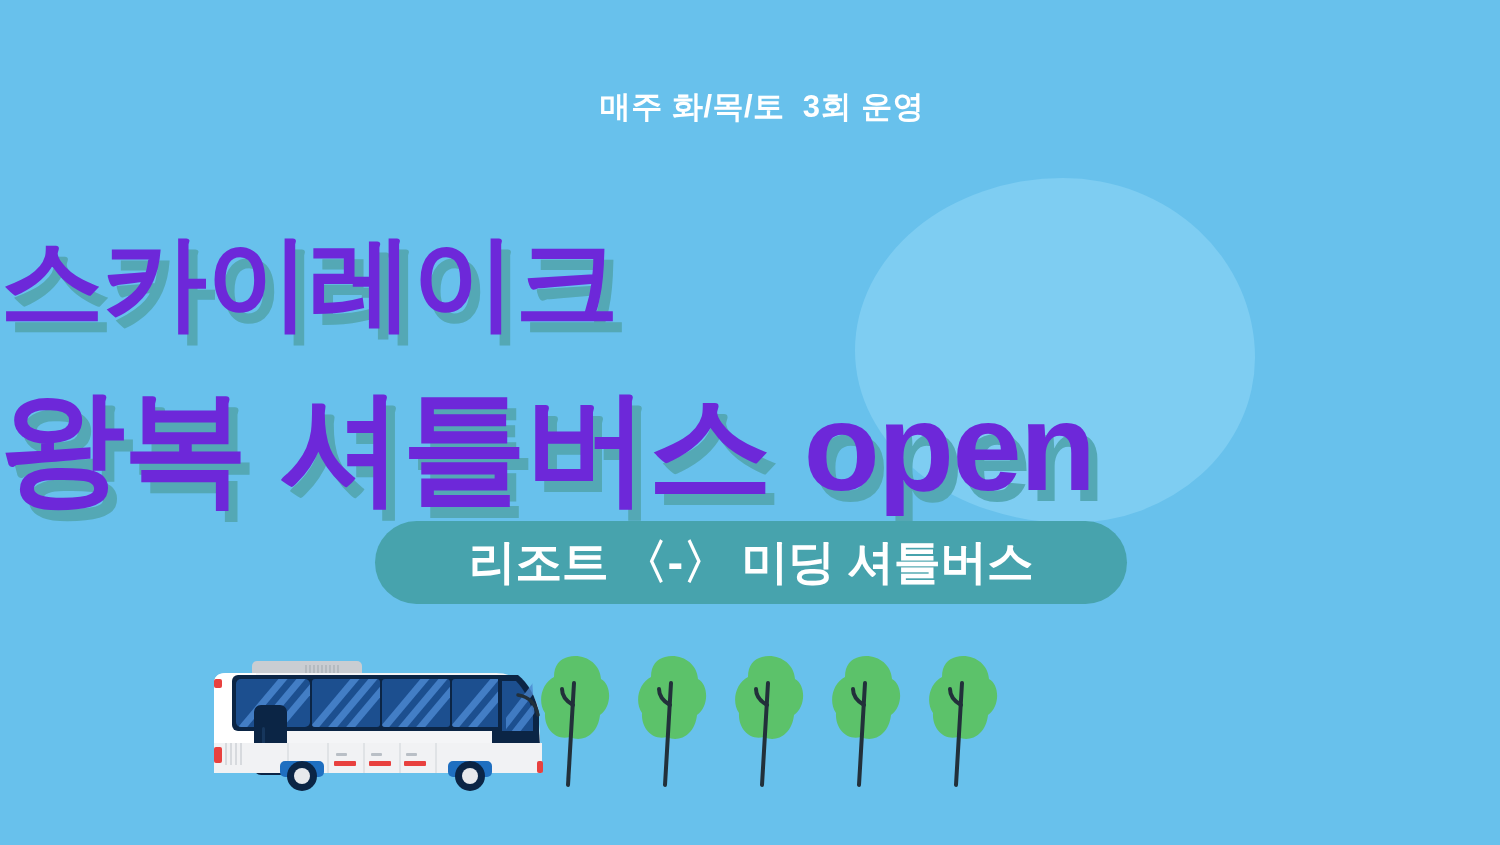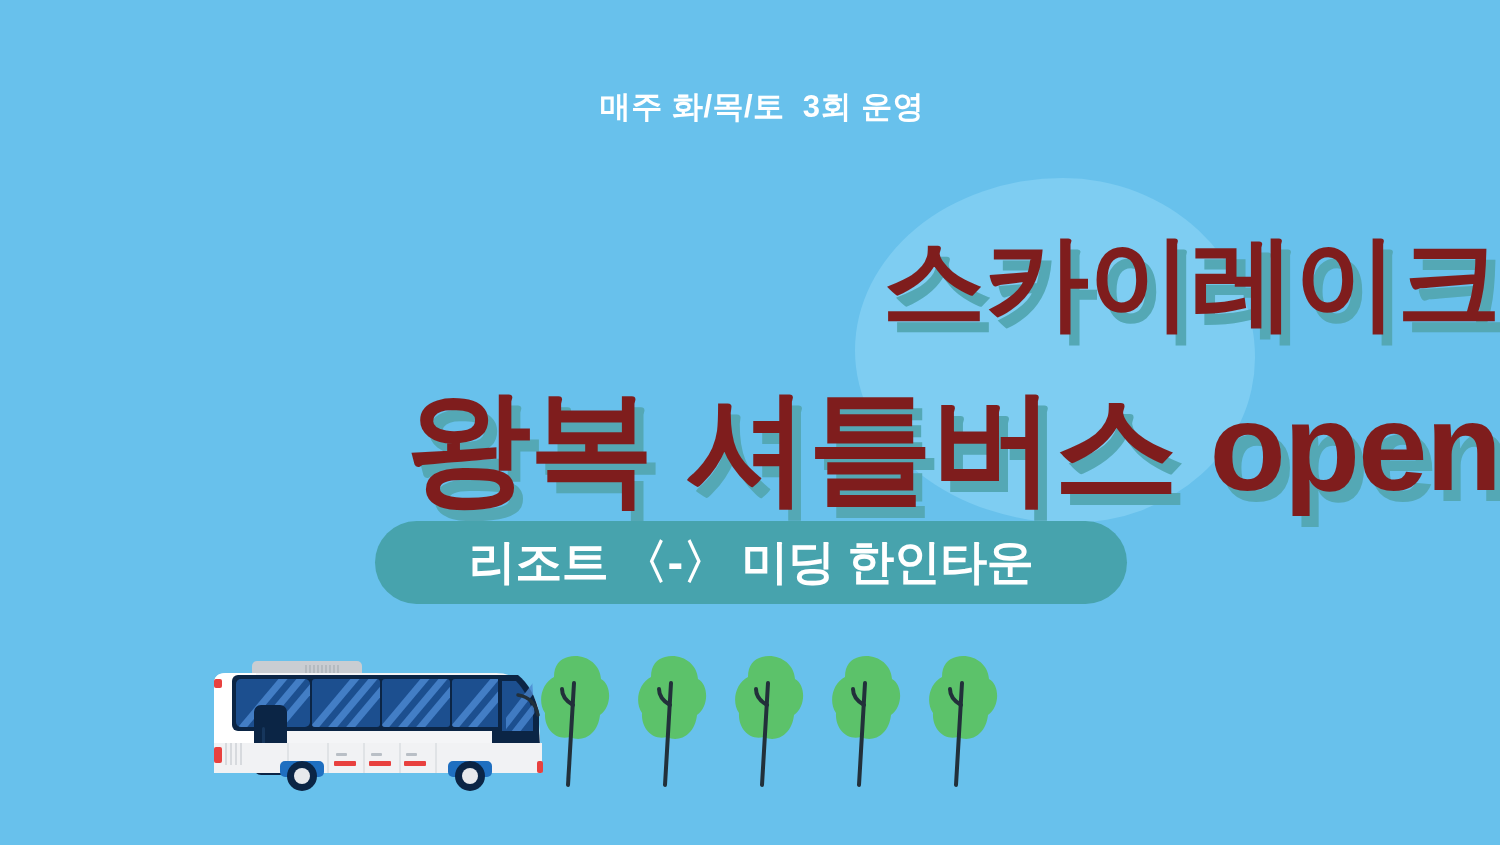--- a/index.html
+++ b/index.html
@@ -41,22 +41,22 @@
     letter-spacing: 0.5px;
     white-space: pre;
   }
 
   
   .headline {
     position: absolute;
     left: 0;
     top: 196px;
     width: 1500px;
-    text-align: right;
-    color: #7f1d1d;
+    text-align: left;
+    color: #6d28d9;
     font-weight: 700;
     line-height: 1.02;
     text-shadow: 9px 11px 0 #54a8b5;
     white-space: pre;
   }
   .headline .l1 {
     display: block;
     font-size: 104px;
     letter-spacing: -1px;
   }
@@ -108,21 +108,21 @@
   <div class="blob"></div>
 
   <div class="kicker">매주 화/목/토  3회 운영</div>
 
   <div class="headline">
     <span class="l1">스카이레이크</span>
     <span class="l2">왕복 셔틀버스 open</span>
   </div>
 
   <div class="badge">
-    <span class="badge-text">리조트 〈-〉 미딩 한인타운</span>
+    <span class="badge-text">리조트 〈-〉 미딩 셔틀버스</span>
   </div>
 
   <div class="tree" style="left:540px;">
     <svg width="72" height="132" viewBox="0 0 72 132">
       <path d="M28 2 C44 -2 60 8 61 24 C72 30 72 52 60 60 C58 80 42 88 30 82 C16 86 4 74 5 58 C-3 46 2 28 14 22 C14 10 20 4 28 2 Z" fill="#5cc26a"></path>
       <path d="M34 28 L28 130" stroke="#22303a" stroke-width="4" fill="none" stroke-linecap="round"></path>
       <path d="M33 50 C26 46 22 40 22 34" stroke="#22303a" stroke-width="4" fill="none" stroke-linecap="round"></path>
     </svg>
   </div>
   <div class="tree" style="left:637px;">

